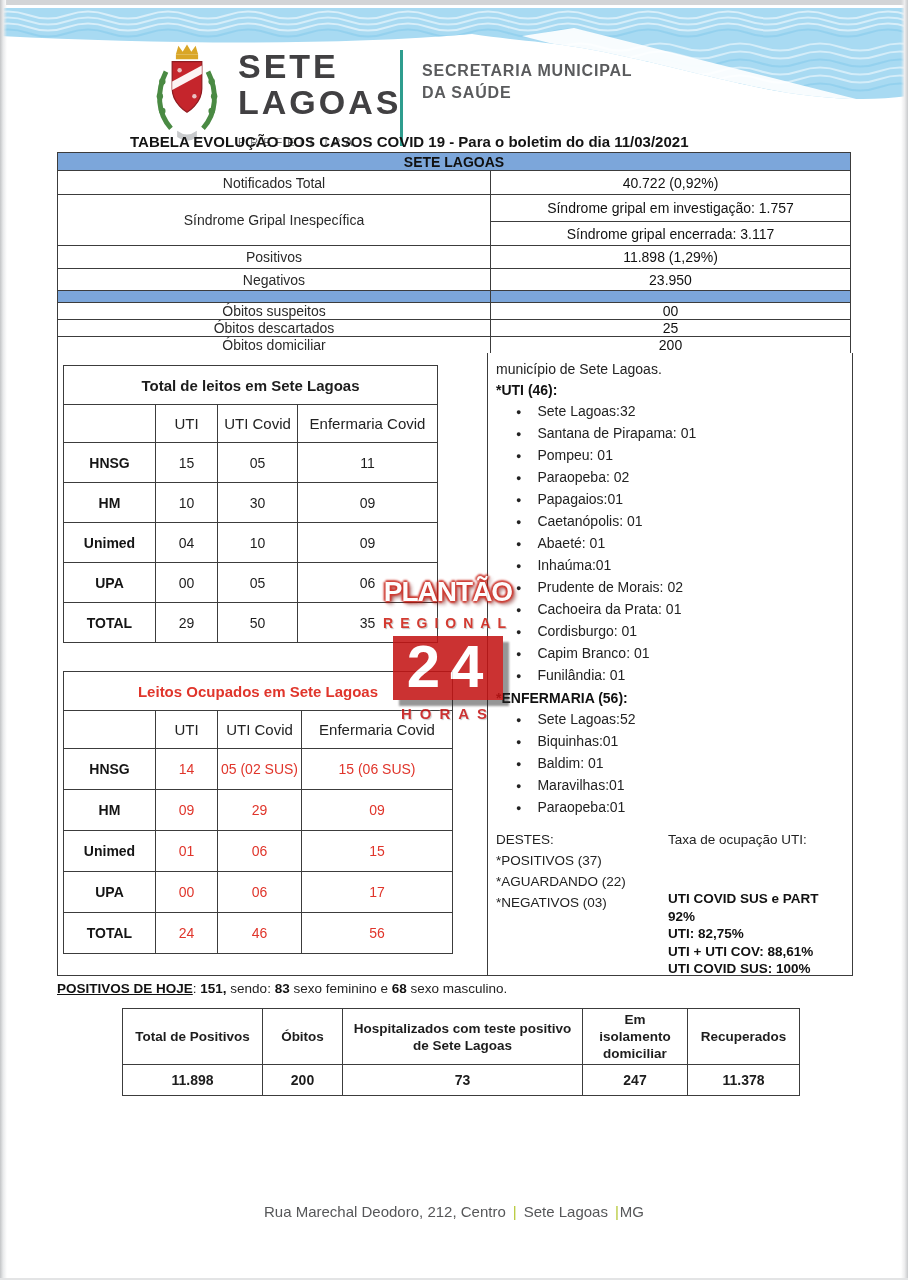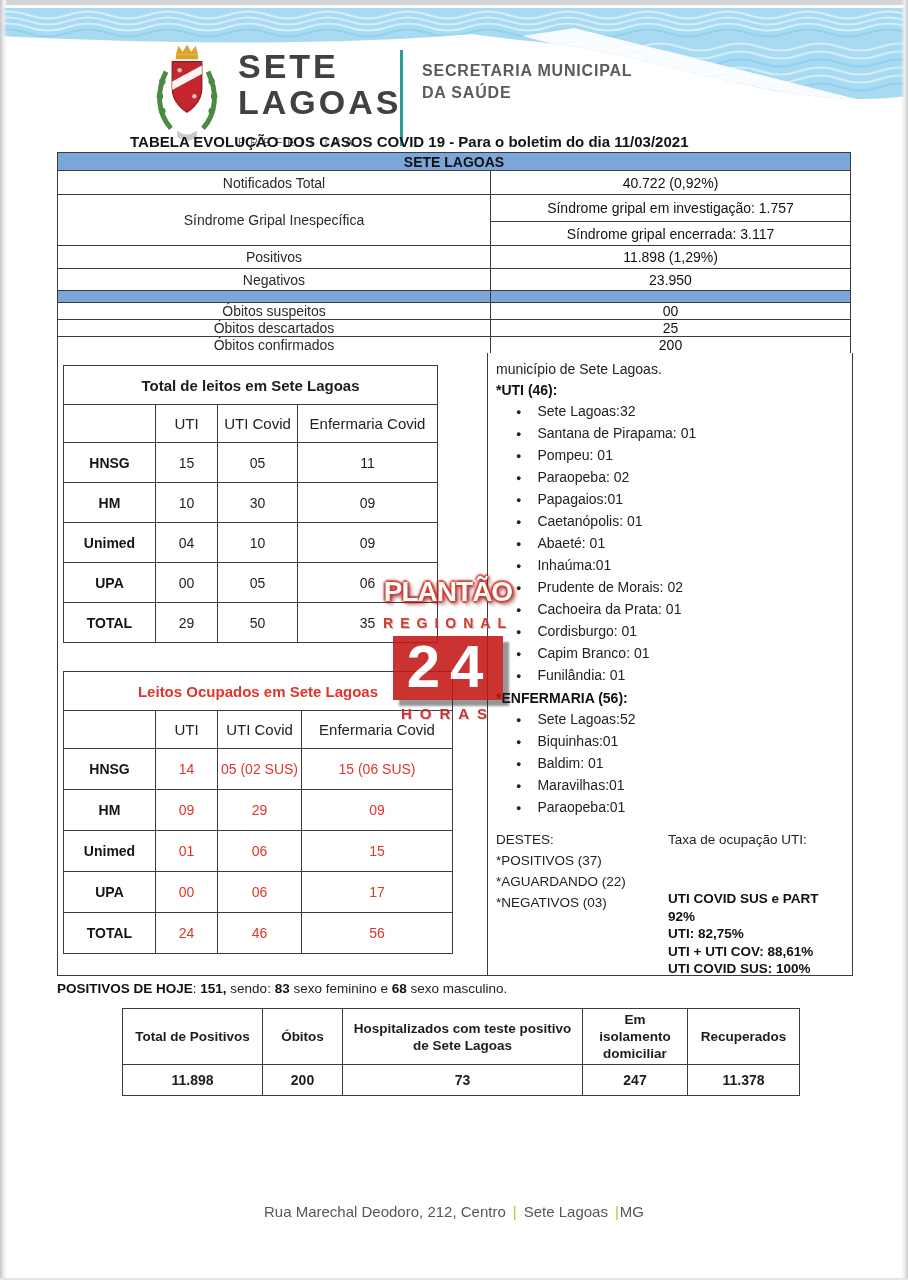--- a/index.html
+++ b/index.html
@@ -65,21 +65,21 @@
   .destes-wrap{position:relative;margin-top:10px;font-size:13.5px;}
   .destes-col div{line-height:21px;color:#222;}
   .taxa-col{position:absolute;left:172px;top:0;}
   .taxa-heading{line-height:21px;color:#222;}
   .taxa-items div{font-weight:bold;color:#111;line-height:17.5px;}
   .taxa-items{margin-top:40px;}
 
   
   .positivos-line{position:absolute;left:57px;top:981px;font-size:13.5px;color:#222;z-index:2;}
   .b{font-weight:bold;color:#111;}
-  .u{}
+  .u{text-decoration:underline;}
 
   
   #bottom-table{position:absolute;left:122px;top:1008px;width:678px;z-index:2;background:#fff;}
   #bottom-table td{border:1px solid #3c3c3c;text-align:center;vertical-align:middle;
                    font-size:13.5px;padding:2px 6px;overflow:hidden;}
   #bottom-table .hd{font-weight:bold;height:44px;line-height:17px;}
   #bottom-table .vl{font-weight:bold;height:26px;font-size:14px;}
 
   
   .watermark{position:absolute;left:363px;top:572px;width:170px;text-align:center;z-index:4;opacity:0.87;}
@@ -196,21 +196,21 @@
     </tr>
     <tr class="rh17">
       <td class="lab">Óbitos suspeitos</td>
       <td class="val">00</td>
     </tr>
     <tr class="rh17">
       <td class="lab">Óbitos descartados</td>
       <td class="val">25</td>
     </tr>
     <tr class="rh17">
-      <td class="lab">Óbitos confirmados</td>
+      <td class="lab">Óbitos domiciliar</td>
       <td class="val">200</td>
     </tr>
   </tbody>
     </table>
 
   <div id="big-section">
     <div class="left-pane">
 
       <table class="inner-table" id="leitos-total" style="width:375px">
         <colgroup>

